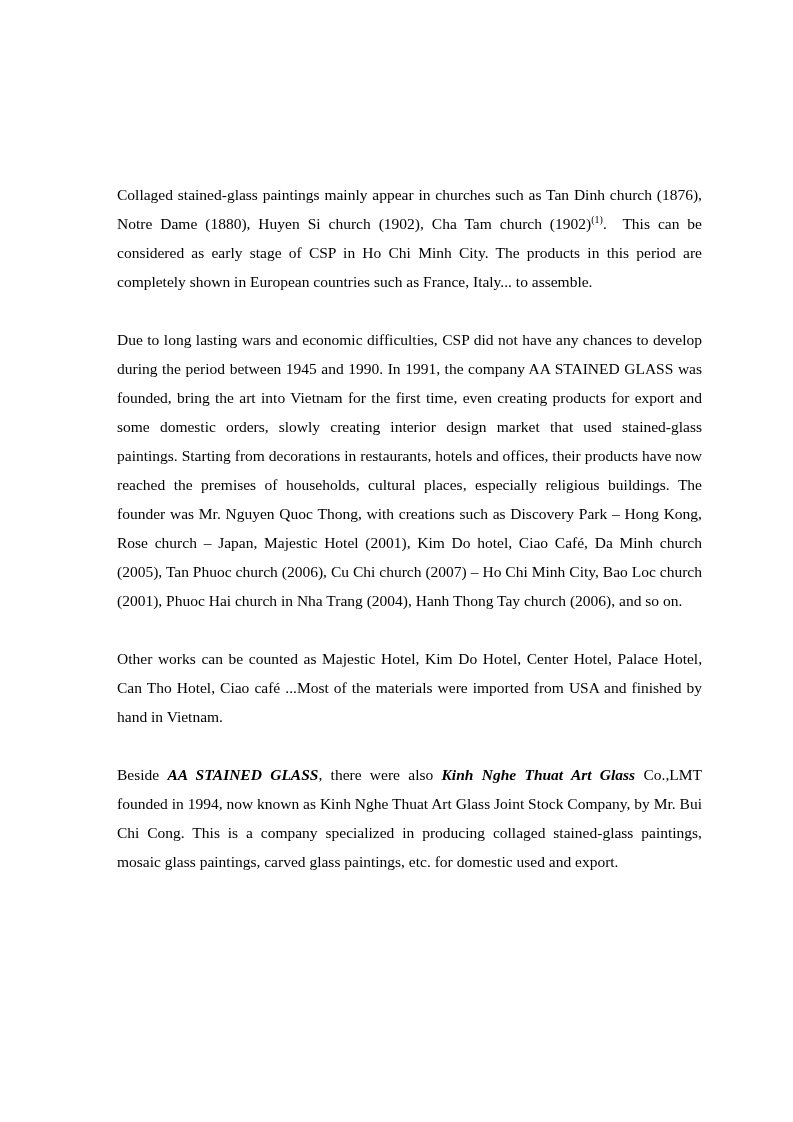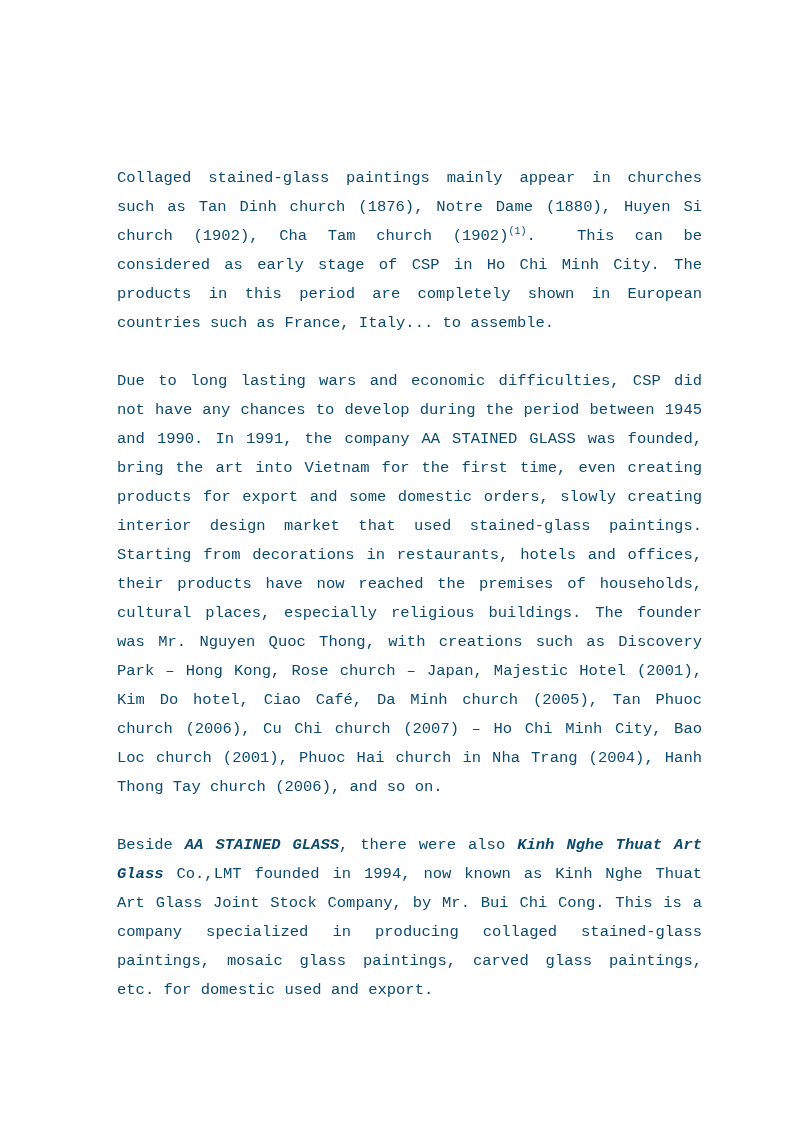--- a/index.html
+++ b/index.html
@@ -10,26 +10,26 @@
   .page {
     position: relative;
     width: 793px;
     height: 1122px;
     background: #ffffff;
     overflow: hidden;
   }
   .content {
     position: absolute;
     left: 117px;
-    top: 164px;
+    top: 180px;
     width: 585px;
-    font-family: Liberation Mono, monospace;
+    font-family: Liberation Serif, serif;
     font-size: 15.5px;
     line-height: 29px;
-    color: #0c4a6e;
+    color: #000000;
     text-align: justify;
   }
   .para {
     margin: 0 0 29px 0;
   }
   .seg-normal {
     font-weight: normal;
     font-style: normal;
   }
   .seg-superscript {
@@ -43,15 +43,16 @@
     margin-top: 24px;
   }
 </style>
 </head>
 <body>
 
 <div class="page">
   <div class="content">
     <p class="para"><span class="seg-normal">Collaged stained-glass paintings mainly appear in churches such as Tan Dinh church (1876), Notre Dame (1880), Huyen Si church (1902), Cha Tam church (1902)</span><span class="seg-superscript">(1)</span><span class="seg-normal">.&nbsp; This can be considered as early stage of CSP in Ho Chi Minh City. The products in this period are completely shown in European countries such as France, Italy... to assemble.</span></p>
     <p class="para"><span class="seg-normal">Due to long lasting wars and economic difficulties, CSP did not have any chances to develop during the period between 1945 and 1990. In 1991, the company AA STAINED GLASS was founded, bring the art into Vietnam for the first time, even creating products for export and some domestic orders, slowly creating interior design market that used stained-glass paintings. Starting from decorations in restaurants, hotels and offices, their products have now reached the premises of households, cultural places, especially religious buildings. The founder was Mr. Nguyen Quoc Thong, with creations such as Discovery Park – Hong Kong, Rose church – Japan, Majestic Hotel (2001), Kim Do hotel, Ciao Café, Da Minh church (2005), Tan Phuoc church (2006), Cu Chi church (2007) – Ho Chi Minh City, Bao Loc church (2001), Phuoc Hai church in Nha Trang (2004), Hanh Thong Tay church (2006), and so on.</span></p>
+    <p class="para"><span class="seg-normal">Other works can be counted as Majestic Hotel, Kim Do Hotel, Center Hotel, Palace Hotel, Can Tho Hotel, Ciao café ...Most of the materials were imported from USA and finished by hand in Vietnam.</span></p>
     <p class="para"><span class="seg-normal">Beside </span><span class="seg-bold-italic">AA STAINED GLASS</span><span class="seg-normal">, there were also </span><span class="seg-bold-italic">Kinh Nghe Thuat Art Glass</span><span class="seg-normal"> Co.,LMT founded in 1994, now known as Kinh Nghe Thuat Art Glass Joint Stock Company, by Mr. Bui Chi Cong. This is a company specialized in producing collaged stained-glass paintings, mosaic glass paintings, carved glass paintings, etc. for domestic used and export.</span></p>
   </div>
 </div>
 
 </body></html>

